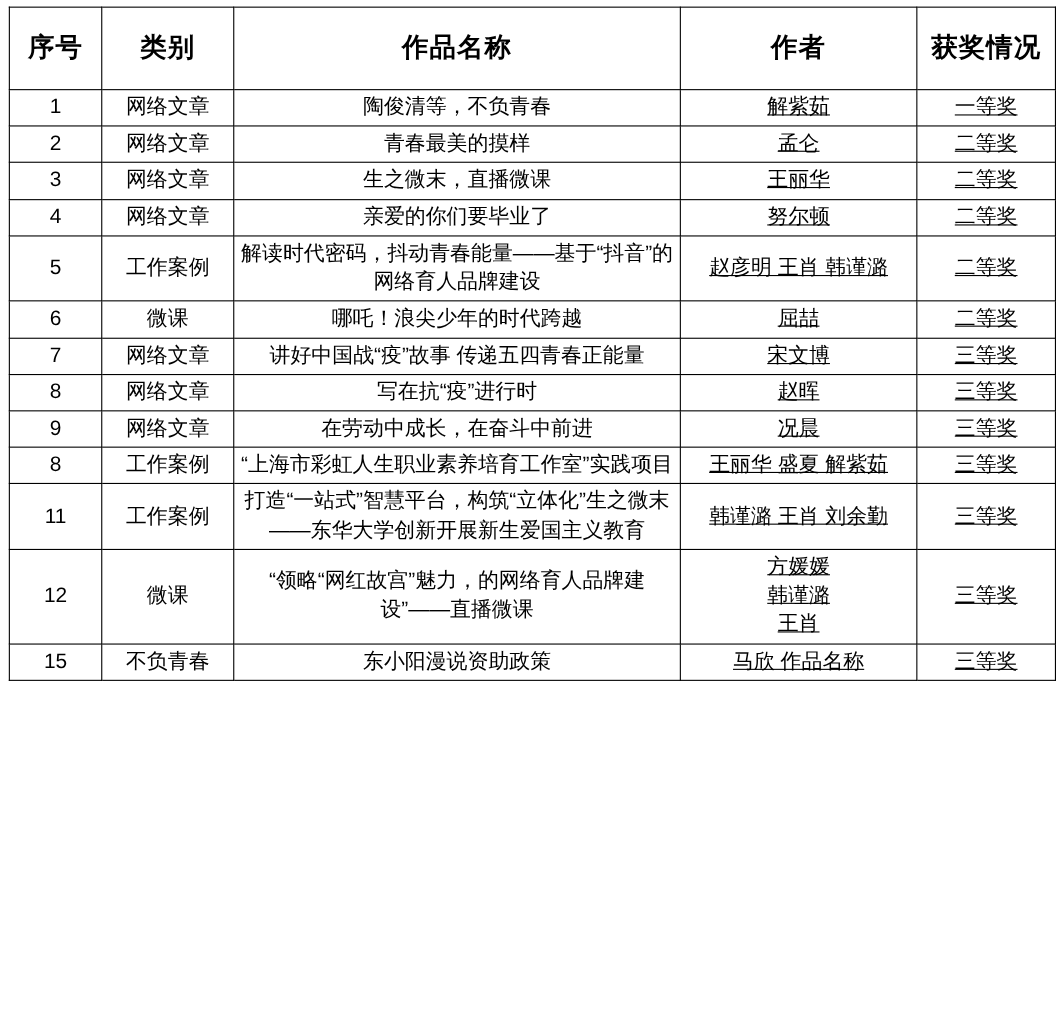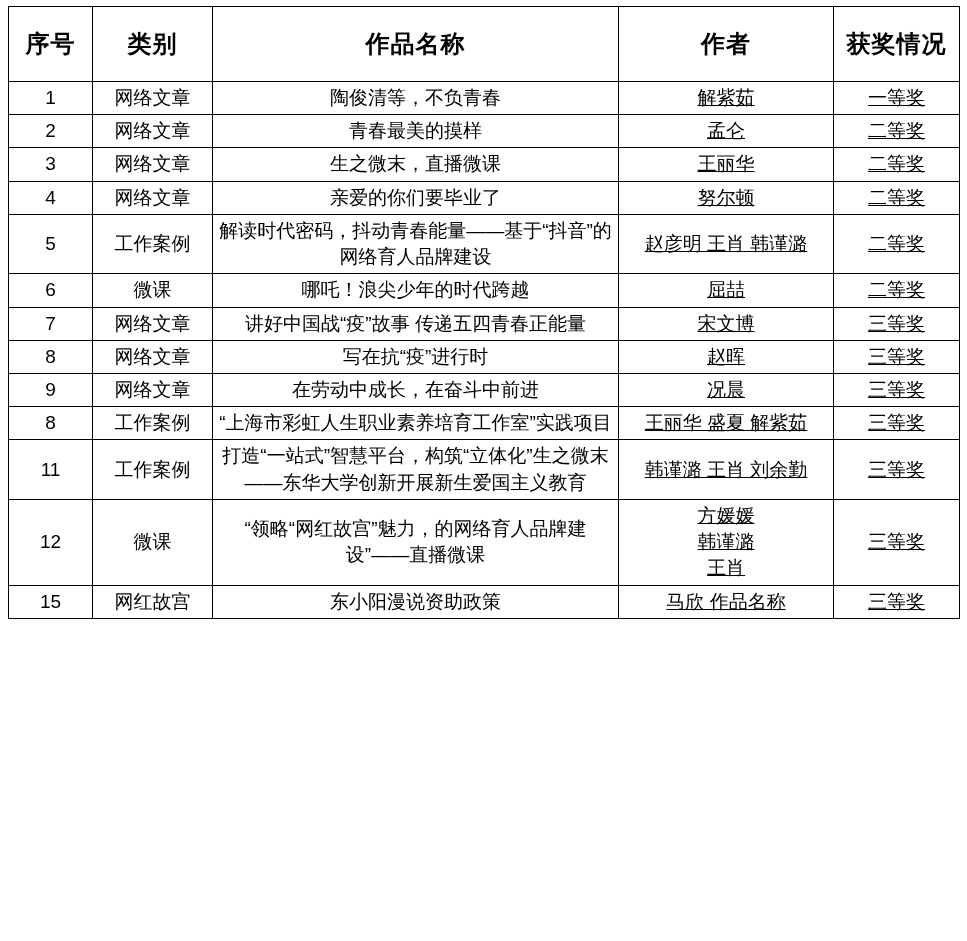--- a/index.html
+++ b/index.html
@@ -177,20 +177,20 @@
         <td class="col-index">12</td>
         <td class="col-cat">微课</td>
         <td class="col-title">“领略“网红故宫”魅力，的网络育人品牌建设”——直播微课</td>
         <td class="col-author multiline">方媛媛
 韩谨潞
 王肖</td>
         <td class="col-prize">三等奖</td>
       </tr>
       <tr>
         <td class="col-index">15</td>
-        <td class="col-cat">网红故宫</td>
+        <td class="col-cat">不负青春</td>
         <td class="col-title">东小阳漫说资助政策</td>
         <td class="col-author multiline">马欣 作品名称</td>
         <td class="col-prize">三等奖</td>
       </tr>
     </tbody>
   </table>
 </div>
 
 </body></html>

